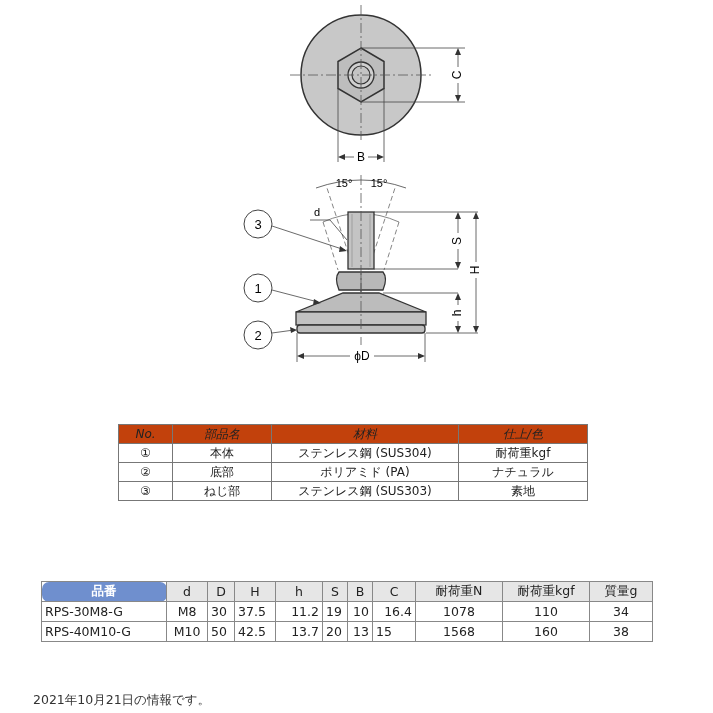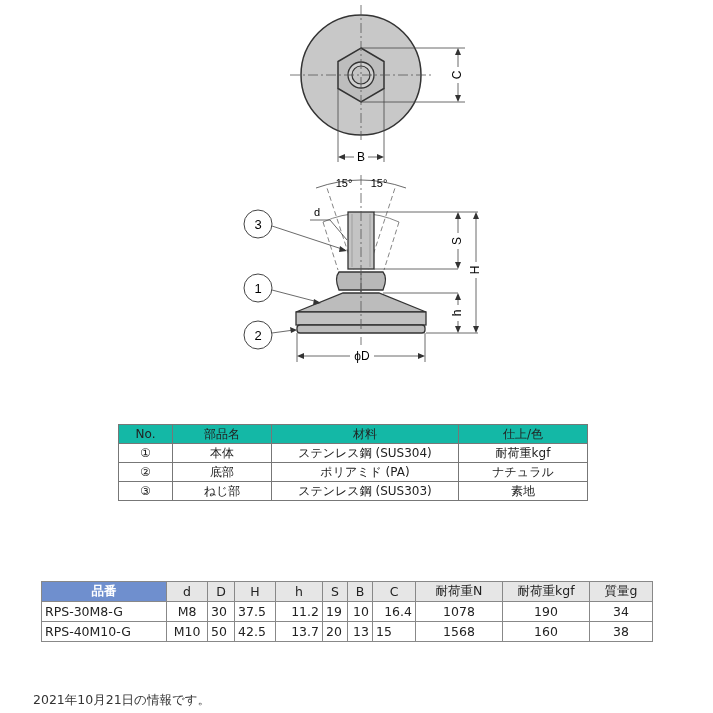--- a/index.html
+++ b/index.html
@@ -3,27 +3,27 @@
 <meta charset="utf-8">
 <style>
   html, body { margin:0; padding:0; background:#ffffff; }
   body { width:713px; height:713px; position:relative; overflow:hidden;
          font-family:"DejaVu Sans", "Liberation Sans", sans-serif; color:#222; }
   .drawing { position:absolute; left:0; top:0; width:713px; height:380px; }
   .parts-table { position:absolute; left:118px; top:424px; border-collapse:collapse;
                  font-size:12px; }
   .parts-table td, .parts-table th { border:1px solid #777; height:18px; padding:0 4px;
                  text-align:center; font-weight:normal; white-space:nowrap; }
-  .parts-table th { background:#14b8a6; }
+  .parts-table th { background:#c2410c;font-style:italic; }
   .spec-table { position:absolute; left:41px; top:581px; border-collapse:collapse;
                 font-size:12.5px; }
   .spec-table td, .spec-table th { border:1px solid #888; height:19px; padding:0 3px;
                 white-space:nowrap; font-weight:normal; }
   .spec-table th { background:#e6e6e6; text-align:center; }
-  .spec-table th.hl { background:#6f8fce; color:#fff; font-weight:bold; }
+  .spec-table th.hl { background:#6f8fce; color:#fff; font-weight:bold;border-radius:7px; }
   .spec-table td.l { text-align:left; }
   .spec-table td.c { text-align:center; }
   .spec-table td.r { text-align:right; }
   .footnote { position:absolute; left:33px; top:692px; font-size:12.5px; color:#333; }
   svg text { font-family:"Liberation Sans", sans-serif; }
 </style>
 </head>
 <body>
 
 <svg class="drawing" viewBox="0 0 713 380" xmlns="http://www.w3.org/2000/svg">
@@ -178,21 +178,21 @@
     <tr>
       <td class="l">RPS-30M8-G</td>
       <td class="c">M8</td>
       <td class="l">30</td>
       <td class="l">37.5</td>
       <td class="r">11.2</td>
       <td class="l">19</td>
       <td class="r">10</td>
       <td class="r">16.4</td>
       <td class="c">1078</td>
-      <td class="c">190</td>
+      <td class="c">110</td>
       <td class="c">34</td>
     </tr>
     <tr>
       <td class="l">RPS-40M10-G</td>
       <td class="c">M10</td>
       <td class="l">50</td>
       <td class="l">42.5</td>
       <td class="r">13.7</td>
       <td class="l">20</td>
       <td class="r">13</td>

